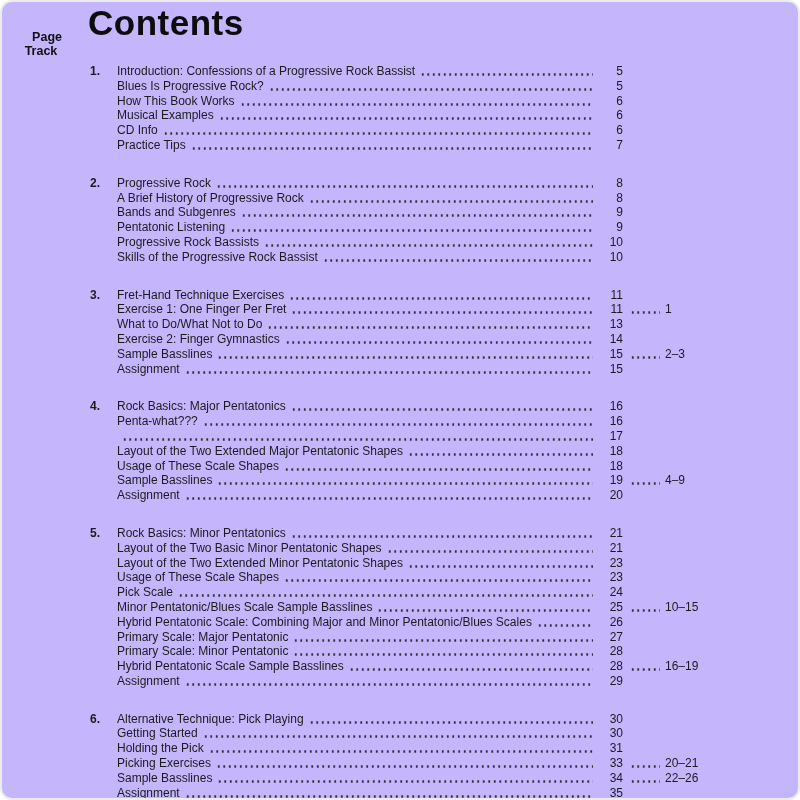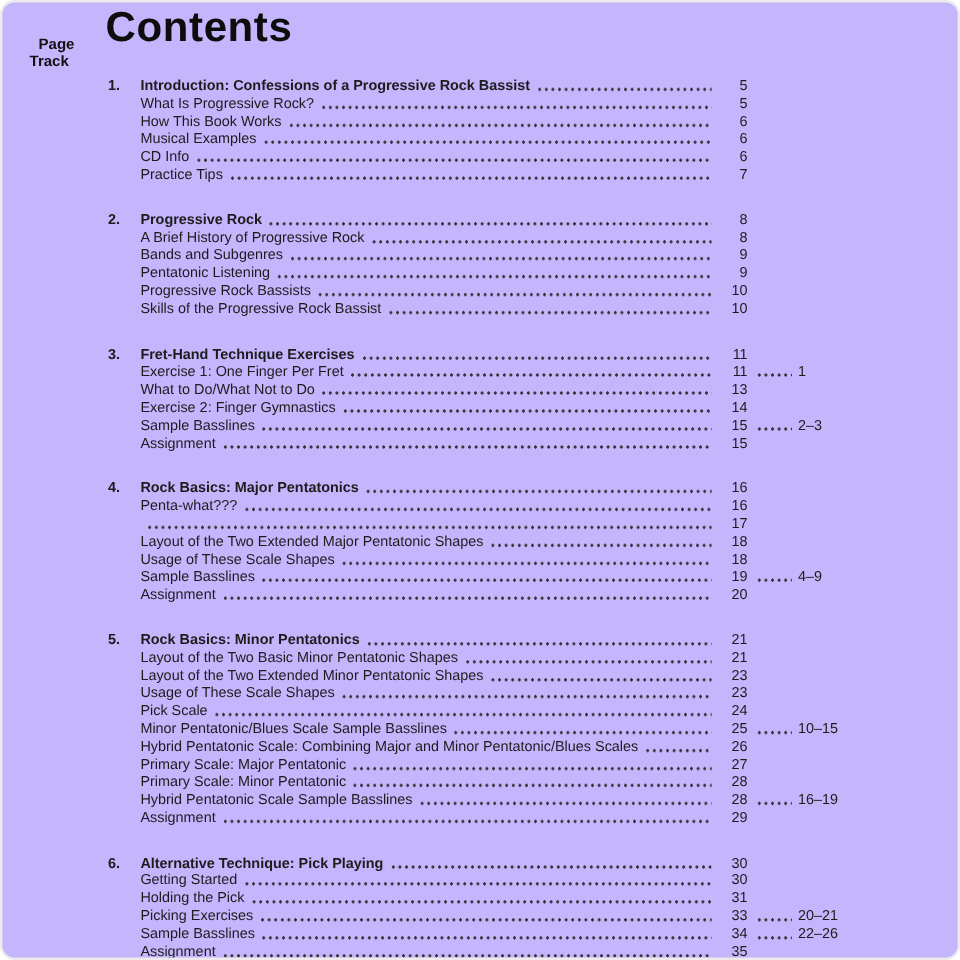--- a/index.html
+++ b/index.html
@@ -45,21 +45,21 @@
 
   .row {
     display: flex;
     height: 14.8px;
     line-height: 14.8px;
     font-size: 12px;
     white-space: nowrap;
   }
   .num   { flex: 0 0 27px; font-weight: bold; }
   .title { flex: 0 0 auto; }
-  .row.head .title { font-weight: bold; }
+  .row.head .title { font-weight: normal; }
 
   .leader {
     flex: 1 1 auto;
     margin: 0 4px 0 5px;
     background-image: radial-gradient(circle, #333 1.05px, transparent 1.35px);
     background-size: 5.5px 2.8px;
     background-repeat: repeat-x;
     background-position: left bottom 3px;
   }
   .pg { flex: 0 0 26px; text-align: right; }
@@ -88,21 +88,21 @@
       <div class="section">
         <div class="row head">
           <span class="num">1.</span>
           <span class="title">Introduction: Confessions of a Progressive Rock Bassist</span>
           <span class="leader"></span>
           <span class="pg">5</span>
           <span class="track-cell"></span>
         </div>
         <div class="row">
           <span class="num"></span>
-          <span class="title">What Is Progressive Rock?</span>
+          <span class="title">Blues Is Progressive Rock?</span>
           <span class="leader"></span>
           <span class="pg">5</span>
           <span class="track-cell"></span>
         </div>
         <div class="row">
           <span class="num"></span>
           <span class="title">How This Book Works</span>
           <span class="leader"></span>
           <span class="pg">6</span>
           <span class="track-cell"></span>

